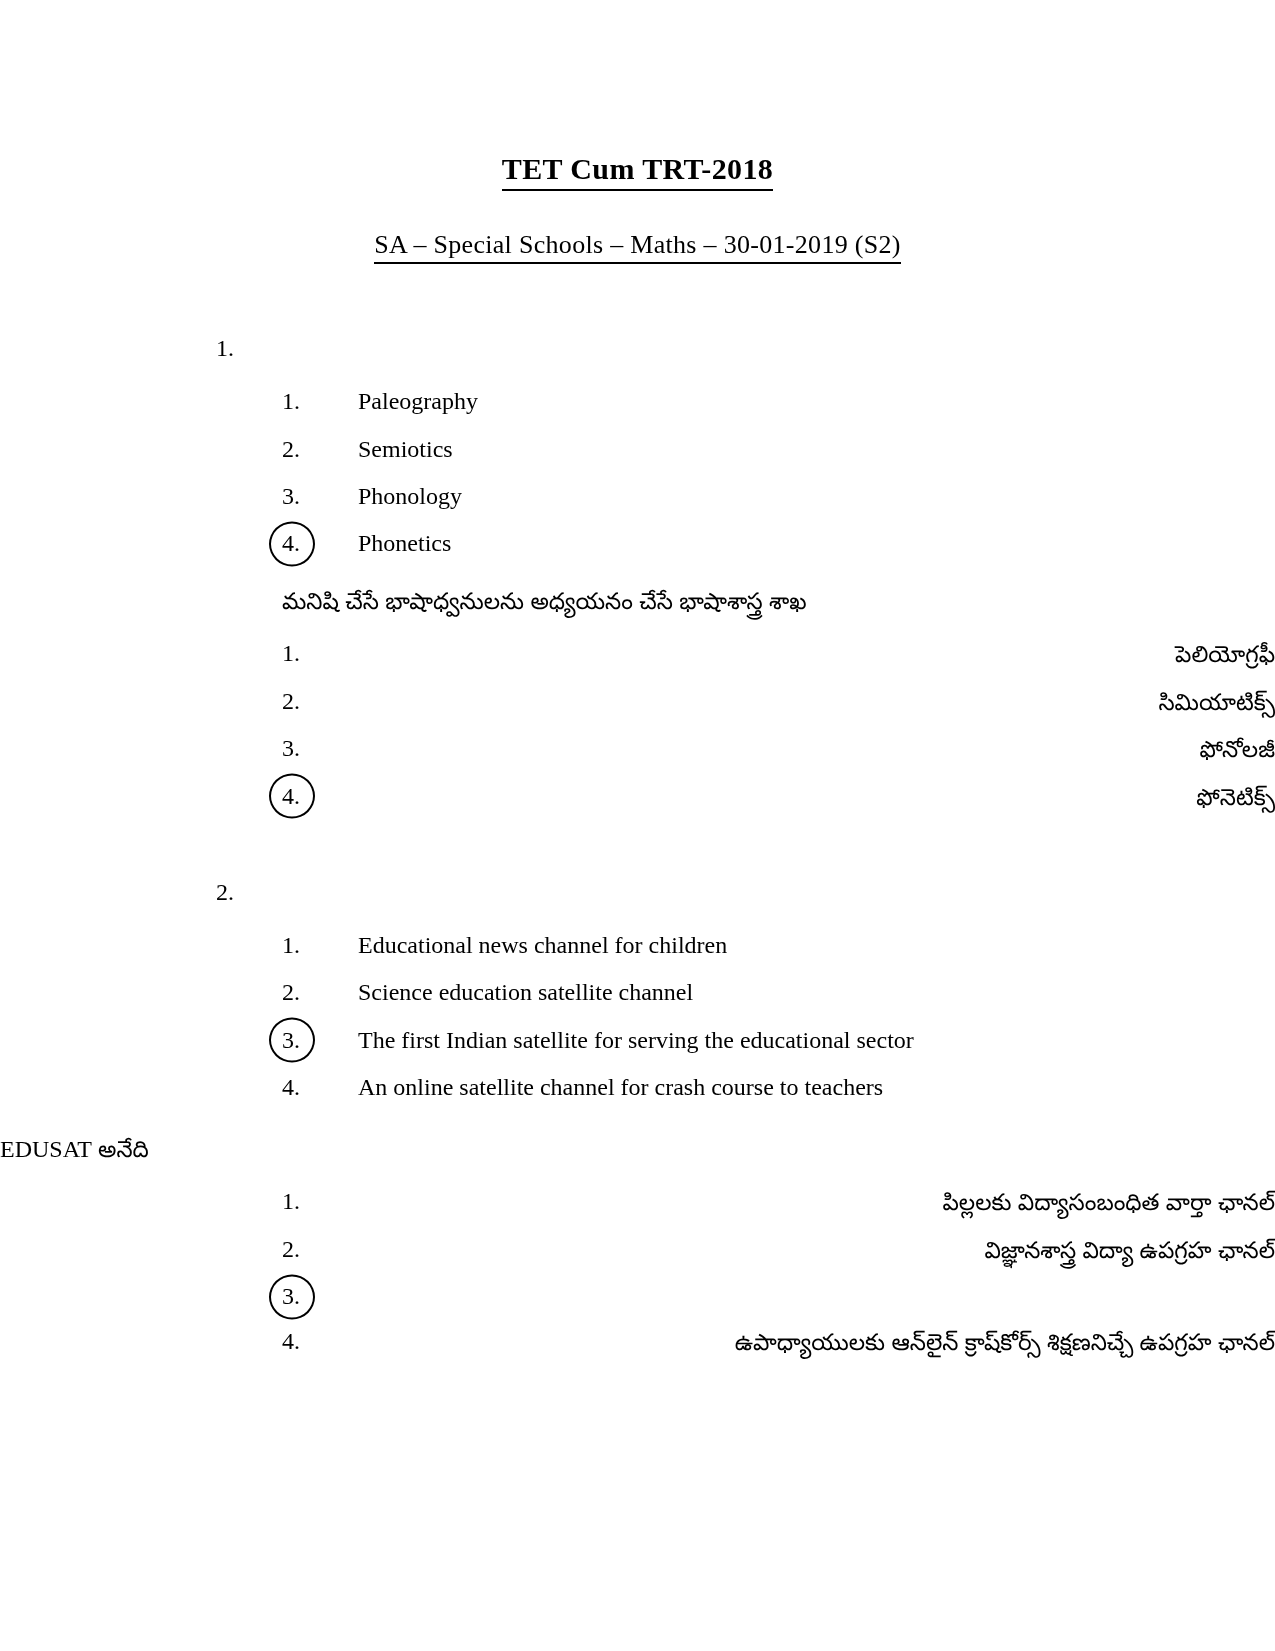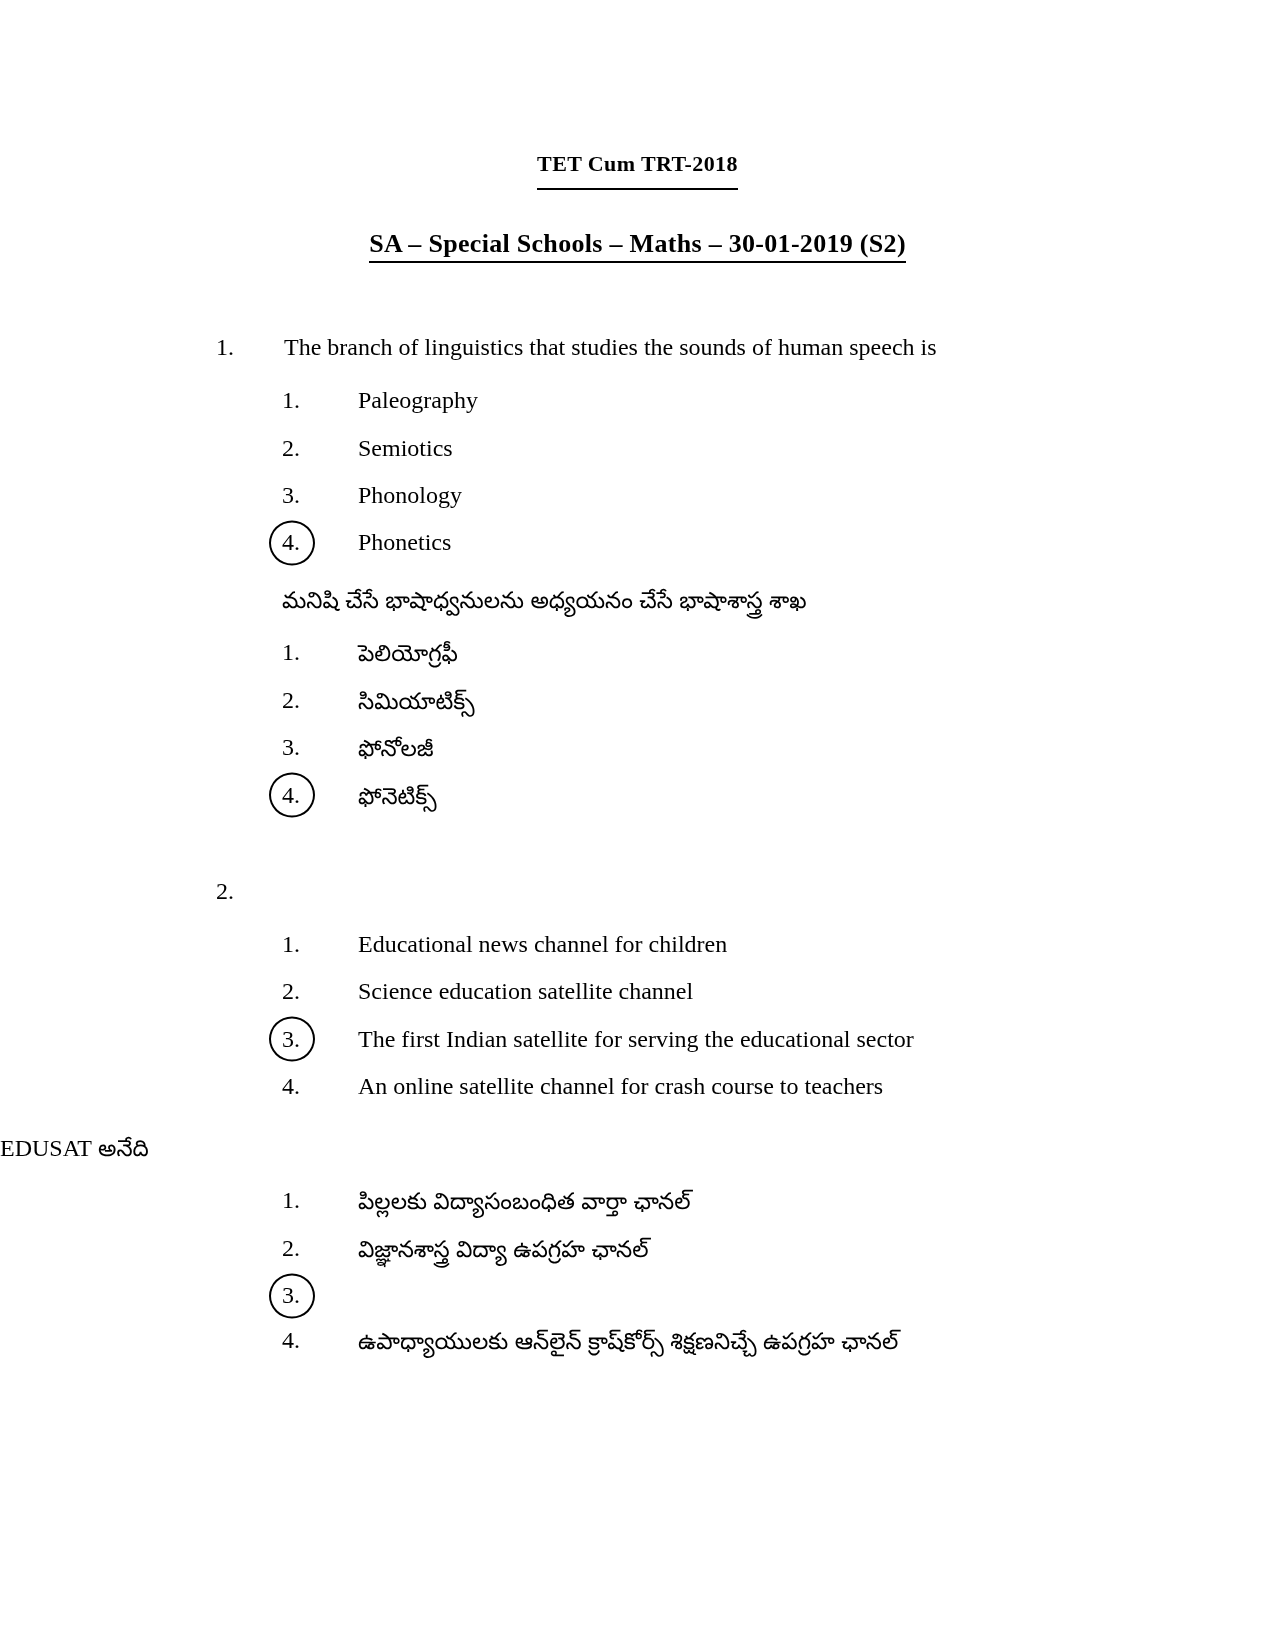--- a/index.html
+++ b/index.html
@@ -22,35 +22,35 @@
     padding: 0;
   }
 
   
   .doc-title-wrap {
     text-align: center;
     margin-top: 150px;
   }
   .doc-title {
     display: inline-block;
-    font-size: 22px;
+    font-size: 30px;
     font-weight: bold;
     letter-spacing: 0.4px;
     border-bottom: 2.5px solid #000;
-    padding-bottom: 10px;
+    padding-bottom: 1px;
     line-height: 1.25;
   }
   .doc-subtitle-wrap {
     text-align: center;
     margin-top: 38px;
   }
   .doc-subtitle {
     display: inline-block;
     font-size: 26px;
-    font-weight: bold;
+    font-weight: normal;
     letter-spacing: 0.3px;
     border-bottom: 2.5px solid #000;
     padding-bottom: 1px;
     line-height: 1.25;
     text-align: center;
   }
 
   
   .qblock {
     margin-top: 0;
@@ -133,21 +133,21 @@
   .stem-te-mixed {
     margin-top: 30px;
     margin-bottom: 4px;
     font-size: 24px;
   }
   .options-te {
     margin-top: 20px;
     padding-left: 282px;
   }
   .options-te .opt-row { margin-bottom: 14px; }
-  .options-te .opt-text { font-size: 23px; }
+  .options-te .opt-text { font-size: 23px; text-align: right; }
   .mixed-label {
     font-family: "Liberation Serif", "DejaVu Serif", serif;
     font-size: 24px;
   }
 </style>
 </head>
 <body>
 
 <div class="page">
 
@@ -156,21 +156,20 @@
   </div>
 
   <div class="doc-subtitle-wrap">
     <span class="doc-subtitle">SA – Special Schools – Maths – 30-01-2019 (S2)</span>
   </div>
 
   <div class="qblock" id="q1">
 
     <div class="qstem">
       <span class="qnum">1.</span>
-      <span class="qtext">The branch of linguistics that studies the sounds of human speech is</span>
     </div>
 
     <div class="options">
       <div class="opt-row">
         <span class="opt-num"><span class="numtext">1.</span></span>
         <span class="opt-text">Paleography</span>
       </div>
       <div class="opt-row">
         <span class="opt-num"><span class="numtext">2.</span></span>
         <span class="opt-text">Semiotics</span>

